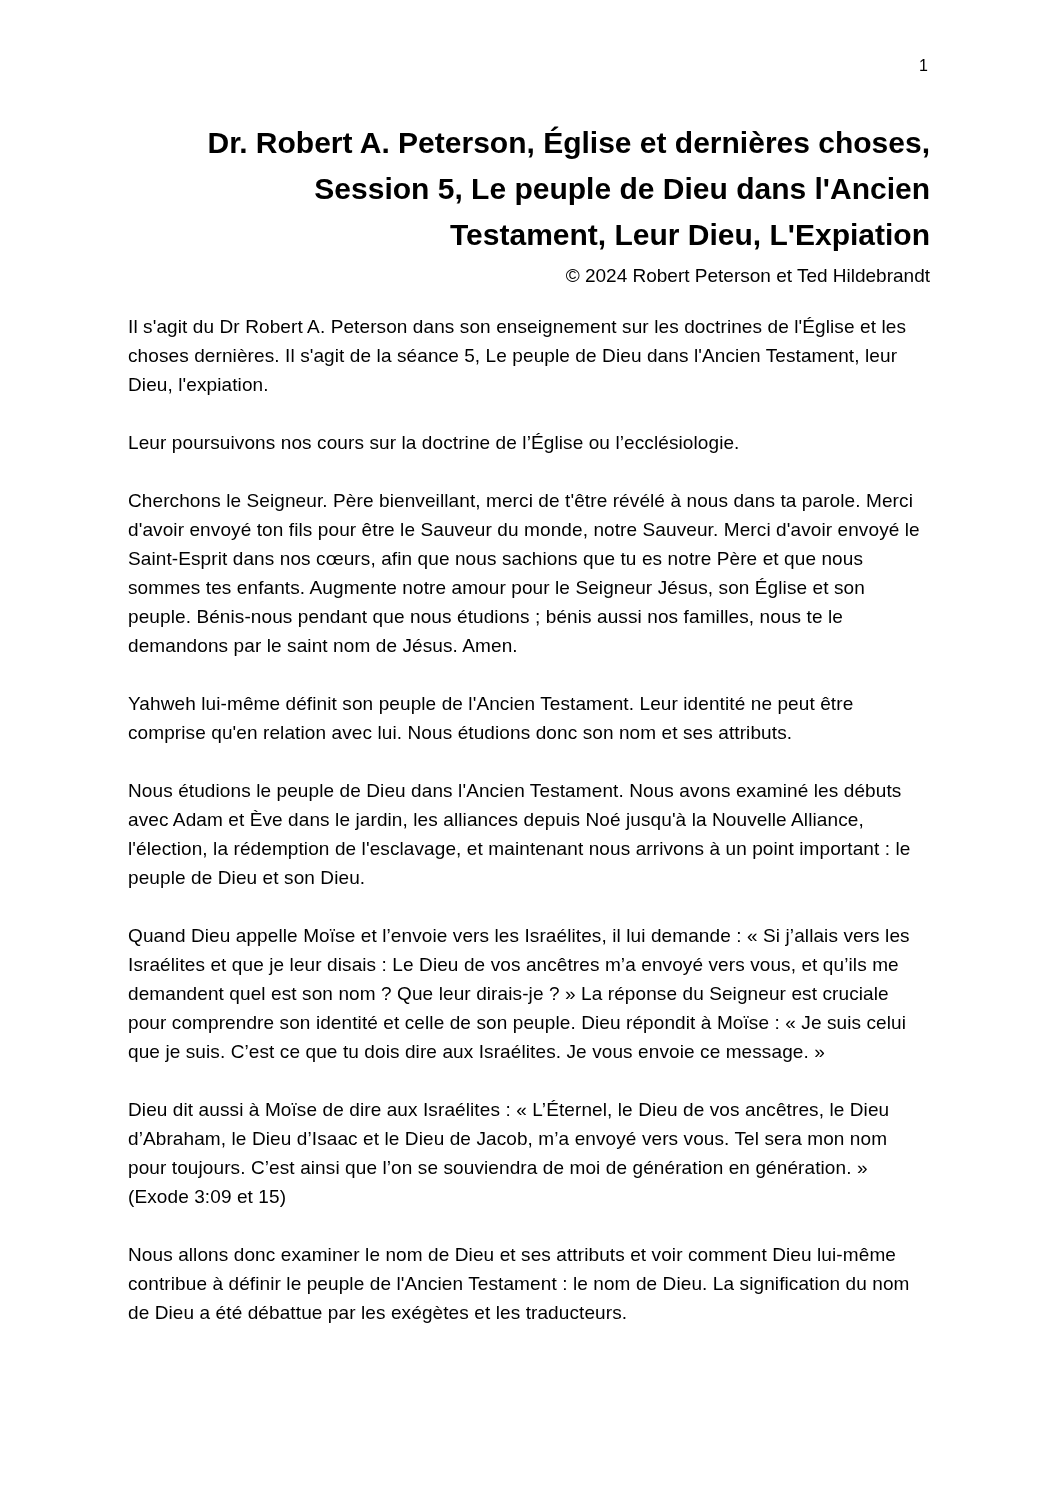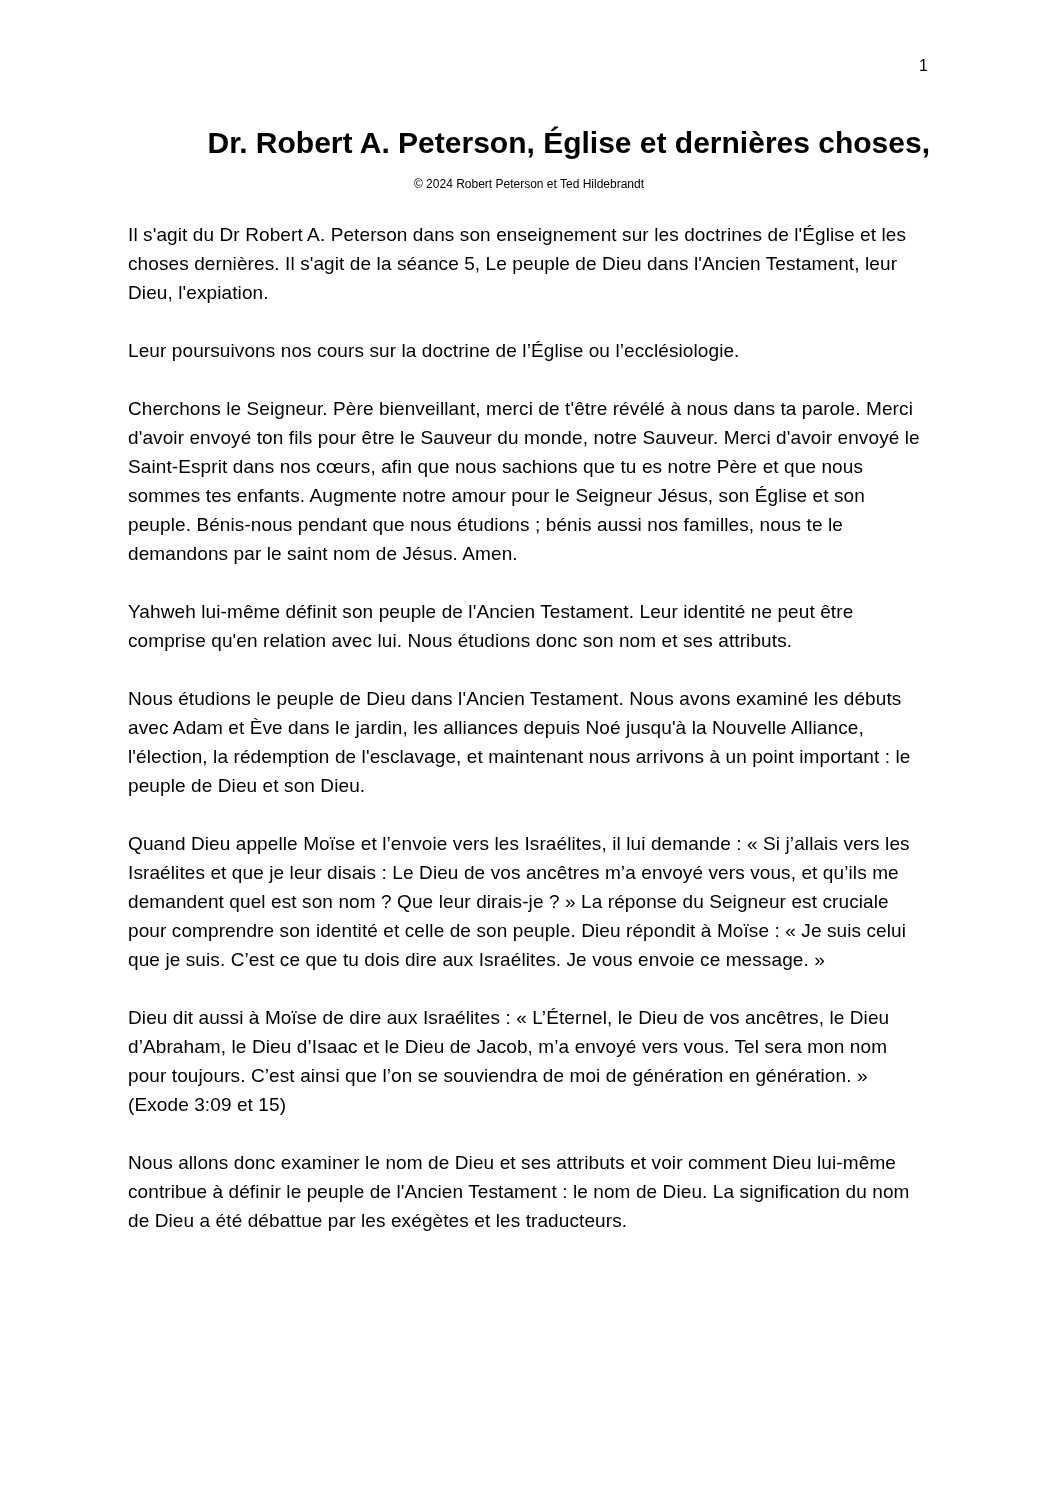--- a/index.html
+++ b/index.html
@@ -35,22 +35,22 @@
       text-align: center;
       font-size: 30px;
       font-weight: bold;
       line-height: 46px;
     }
     .title-line {
       display: block;
       text-align: right;
     }
     .copyright {
-      text-align: center;
-      font-size: 12px;
+      text-align: right;
+      font-size: 19px;
       line-height: 28px;
       margin: 2px 0 16px 0;
     }
     .body-text {
       margin-top: 22px;
     }
     .para {
       font-size: 19px;
       line-height: 29px;
       margin: 0 0 29px 0;
@@ -63,20 +63,22 @@
   </style>
 </head>
 <body>
 
 <div class="page">
 
   <div class="page-number">1</div>
 
   <h1 class="title">
     <span class="title-line">Dr. Robert A. Peterson, Église et dernières choses,</span>
+    <span class="title-line">Session 5, Le peuple de Dieu dans l'Ancien</span>
+    <span class="title-line">Testament, Leur Dieu, L'Expiation</span>
   </h1>
 
   <div class="copyright">© 2024 Robert Peterson et Ted Hildebrandt</div>
 
   <div class="body-text">
     <p class="para">Il s'agit du Dr Robert A. Peterson dans son enseignement sur les doctrines de l'Église et les choses dernières. Il s'agit de la séance 5, Le peuple de Dieu dans l'Ancien Testament, leur Dieu, l'expiation.</p>
     <p class="para">Leur poursuivons nos cours sur la doctrine de l’Église ou l’ecclésiologie.</p>
     <p class="para">Cherchons le Seigneur. Père bienveillant, merci de t'être révélé à nous dans ta parole. Merci d'avoir envoyé ton fils pour être le Sauveur du monde, notre Sauveur. Merci d'avoir envoyé le Saint-Esprit dans nos cœurs, afin que nous sachions que tu es notre Père et que nous sommes tes enfants. Augmente notre amour pour le Seigneur Jésus, son Église et son peuple. Bénis-nous pendant que nous étudions ; bénis aussi nos familles, nous te le demandons par le saint nom de Jésus. Amen.</p>
     <p class="para">Yahweh lui-même définit son peuple de l'Ancien Testament. Leur identité ne peut être comprise qu'en relation avec lui. Nous étudions donc son nom et ses attributs.</p>
     <p class="para">Nous étudions le peuple de Dieu dans l'Ancien Testament. Nous avons examiné les débuts avec Adam et Ève dans le jardin, les alliances depuis Noé jusqu'à la Nouvelle Alliance, l'élection, la rédemption de l'esclavage, et maintenant nous arrivons à un point important : le peuple de Dieu et son Dieu.</p>

